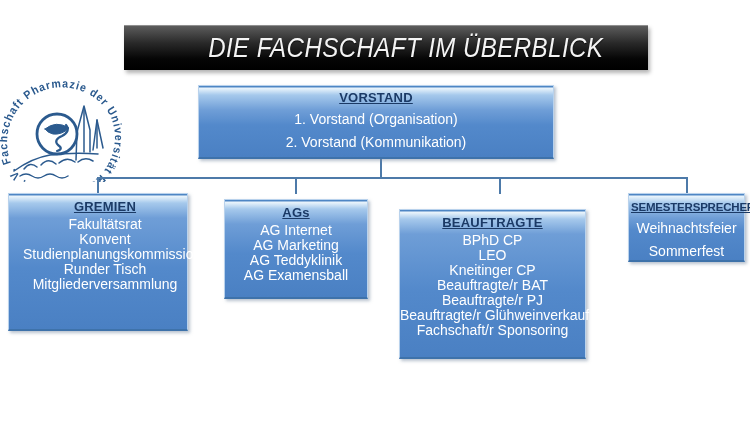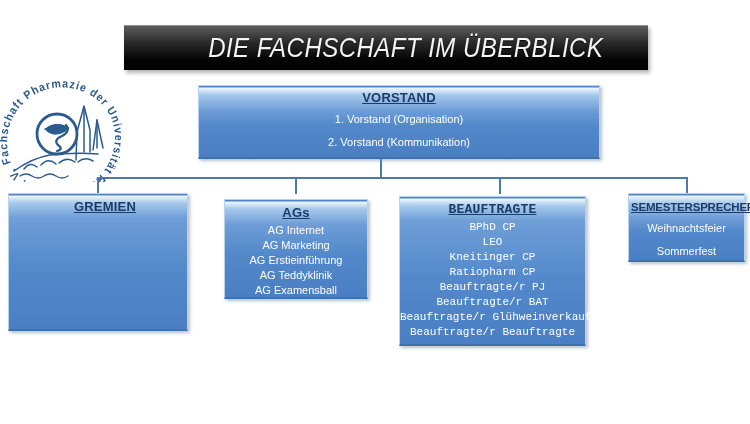--- a/index.html
+++ b/index.html
@@ -39,29 +39,29 @@
       #ecf5fc 2px,#d9eaf8 4px,
       #a6c9ec 9px,#6f9ed7 24px,
       #5389cb 55%,#4a80c3 100%);
     box-shadow:2px 2px 3px rgba(115,135,160,.5);
     color:#fff;
   }
   .org-box h3{
     margin:5px 2px 3px;font-size:13px;font-weight:700;
     color:#1b3a66;text-decoration:underline;letter-spacing:.2px;
   }
-  .org-item{font-size:11px;line-height:15px;white-space:nowrap;}
+  .org-item{font-size:14px;line-height:15px;white-space:nowrap;}
 
-  #box-vorstand{left:198px;top:85px;width:402px;height:74px;}
+  #box-vorstand{left:198px;top:85px;width:356px;height:74px;}
   #box-vorstand h3{margin-top:4px;}
   #box-vorstand .org-item{line-height:23px;}
 
   #box-gremien{left:8px;top:193px;width:180px;height:138px;padding-left:14px;}
   #box-ags{left:224px;top:199px;width:144px;height:100px;}
-  #box-beauftragte{left:399px;top:196px;width:187px;height:150px;font-family:Liberation Mono, monospace;}
+  #box-beauftragte{left:399px;top:209px;width:187px;height:150px;}
   #box-semester{left:628px;top:193px;width:117px;height:69px;}
   #box-semester h3{font-size:11.5px;letter-spacing:-.2px;margin-top:7px;}
   #box-semester .org-item{line-height:22px;padding-top:1px;}
 </style>
 </head>
 <body>
 
 <div id="stage">
 
   <div id="title-bar">
@@ -113,44 +113,49 @@
   <div id="box-vorstand" class="org-box">
     <h3>VORSTAND</h3>
     <div class="items">
         <div class="org-item">1. Vorstand (Organisation)</div>
         <div class="org-item">2. Vorstand (Kommunikation)</div>
       </div>
   </div>
 
   <div id="box-gremien" class="org-box">
     <h3>GREMIEN</h3>
+    <div class="items">
+        <div class="org-item">Fakultätsrat</div>
+        <div class="org-item">Konvent</div>
+        <div class="org-item">Studienplanungskommission</div>
+        <div class="org-item">Runder Tisch</div>
+        <div class="org-item">Mitgliederversammlung</div>
+      </div>
   </div>
 
   <div id="box-ags" class="org-box">
     <h3>AGs</h3>
     <div class="items">
         <div class="org-item">AG Internet</div>
         <div class="org-item">AG Marketing</div>
-        <div class="org-item">AG Erstieinführung</div>
         <div class="org-item">AG Teddyklinik</div>
         <div class="org-item">AG Examensball</div>
       </div>
   </div>
 
   <div id="box-beauftragte" class="org-box">
     <h3>BEAUFTRAGTE</h3>
     <div class="items">
         <div class="org-item">BPhD CP</div>
         <div class="org-item">LEO</div>
         <div class="org-item">Kneitinger CP</div>
-        <div class="org-item">Ratiopharm CP</div>
+        <div class="org-item">Beauftragte/r BAT</div>
         <div class="org-item">Beauftragte/r PJ</div>
-        <div class="org-item">Beauftragte/r BAT</div>
         <div class="org-item">Beauftragte/r Glühweinverkauf</div>
-        <div class="org-item">Beauftragte/r Beauftragte</div>
+        <div class="org-item">Fachschaft/r Sponsoring</div>
       </div>
   </div>
 
   <div id="box-semester" class="org-box">
     <h3>SEMESTERSPRECHER</h3>
     <div class="items">
         <div class="org-item">Weihnachtsfeier</div>
         <div class="org-item">Sommerfest</div>
       </div>
   </div>

